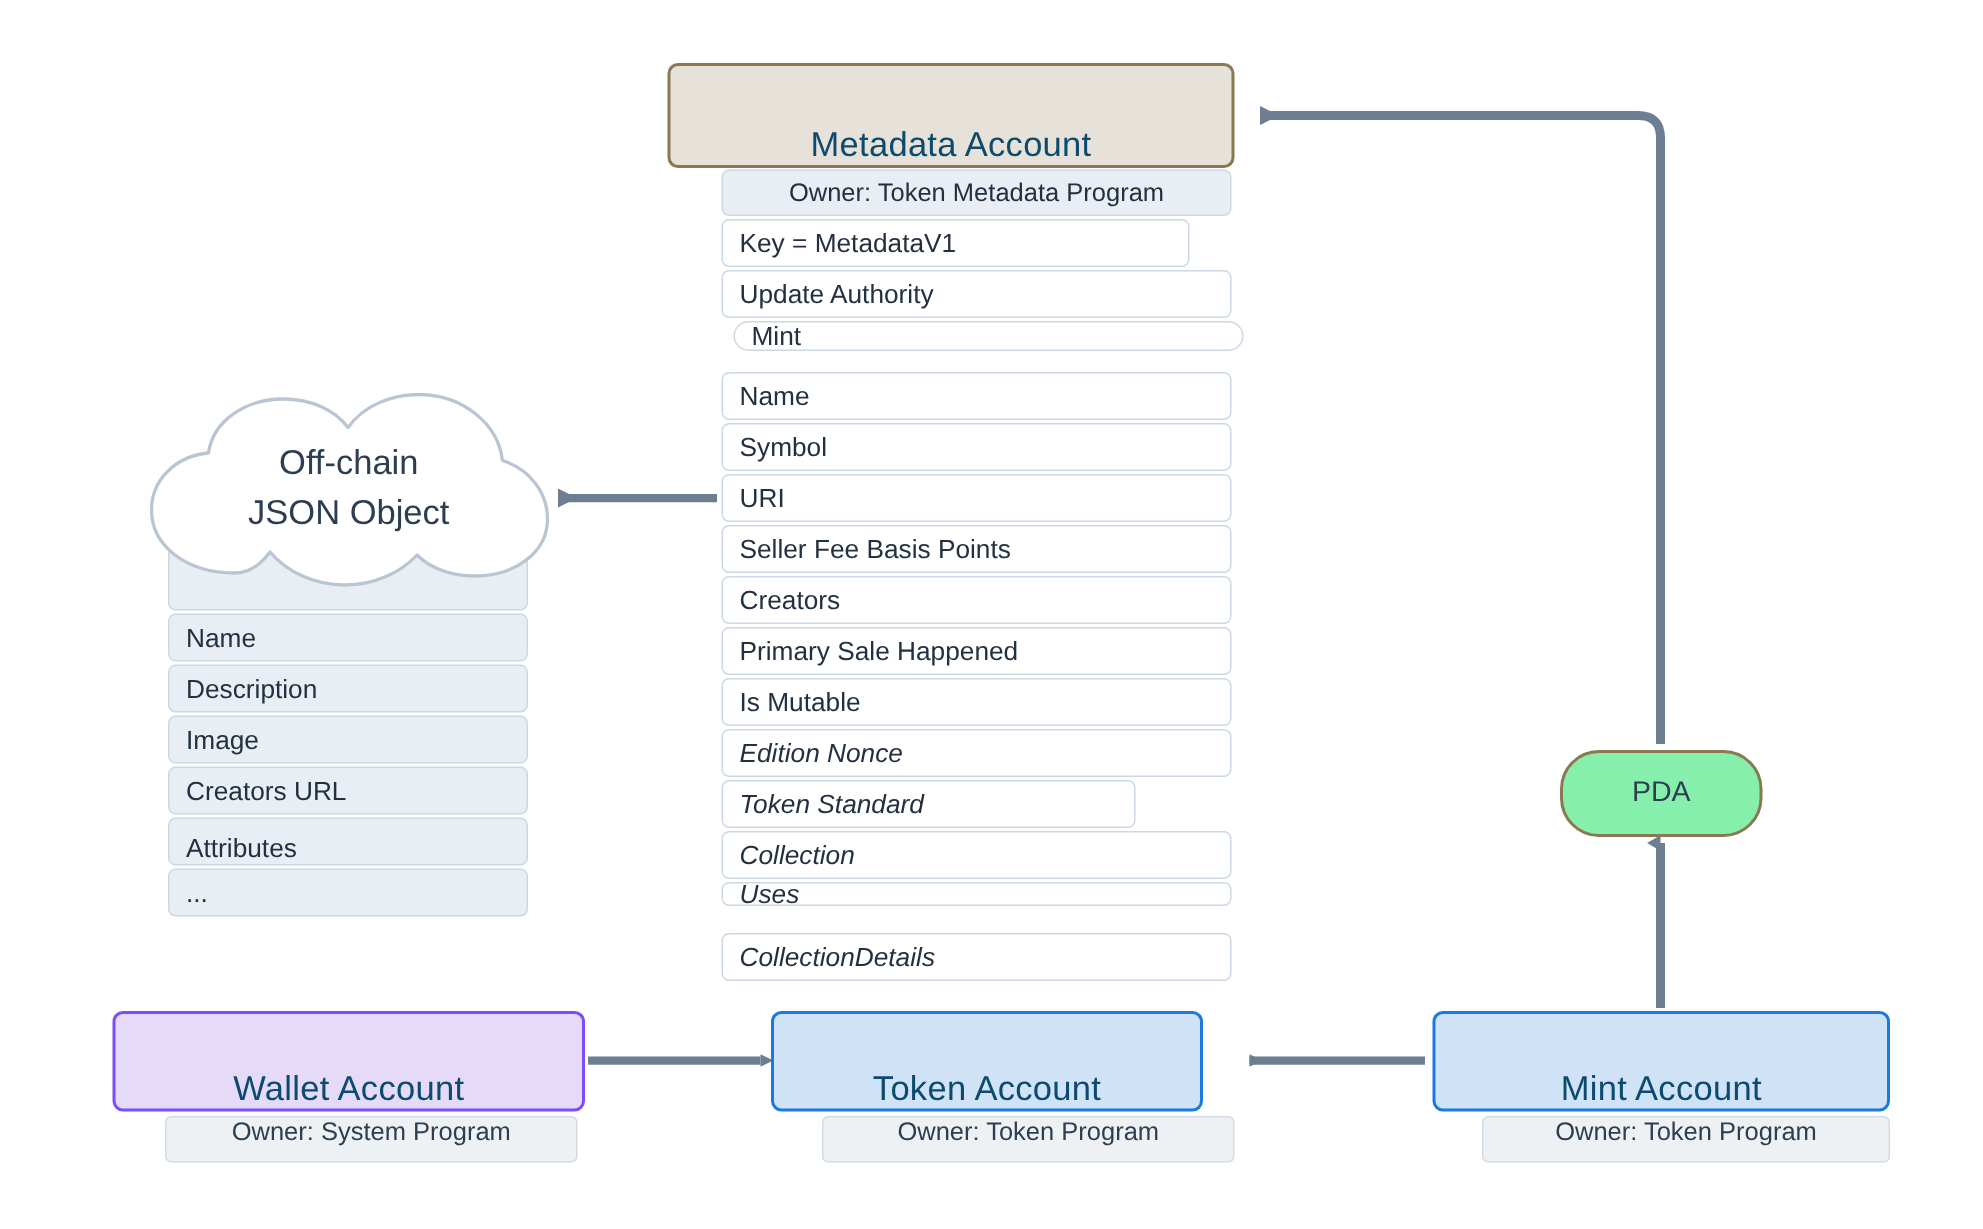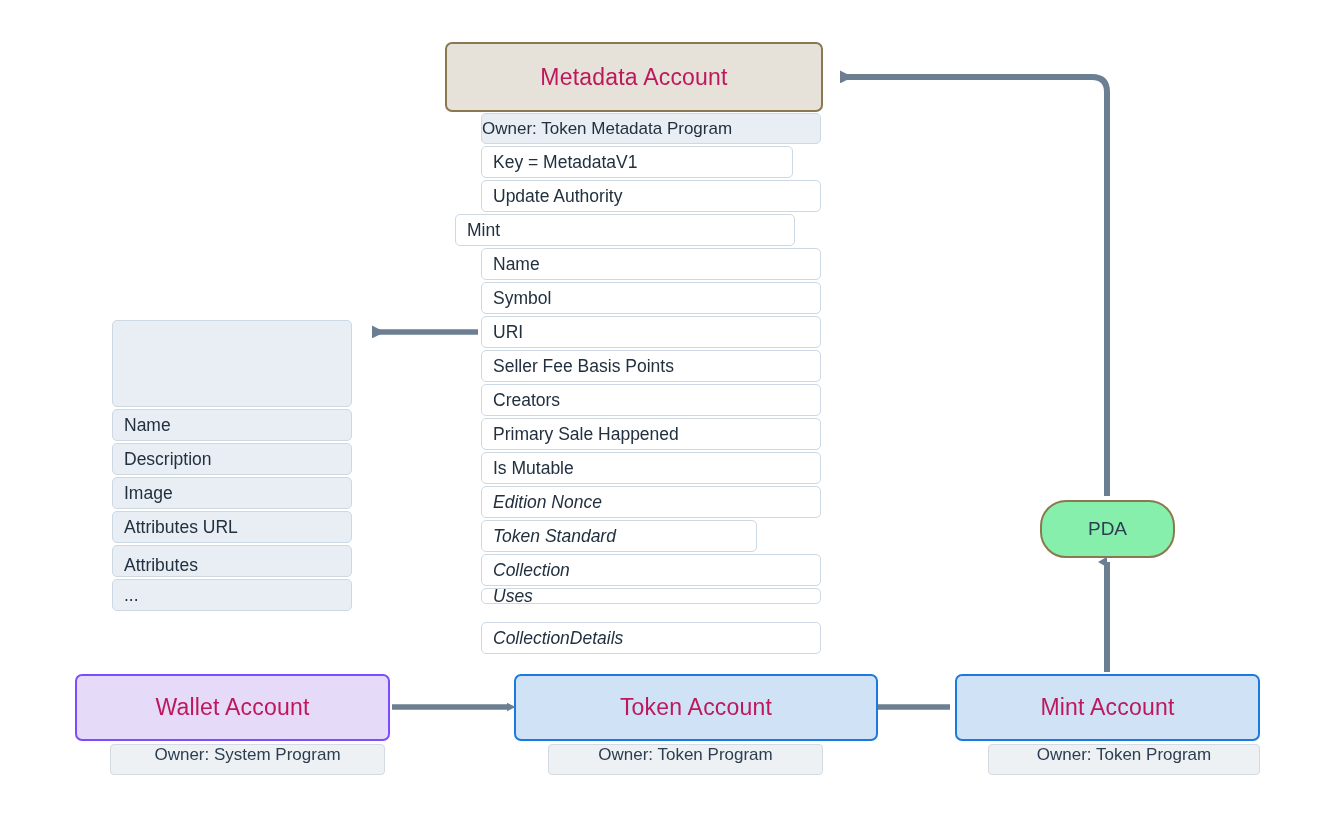--- a/index.html
+++ b/index.html
@@ -17,26 +17,26 @@
     height: 819px;
     background: #ffffff;
     overflow: hidden;
   }
 
   
   .node-header {
     position: absolute;
     box-sizing: border-box;
     display: flex;
-    align-items: center;
+    align-items: flex-end;
     justify-content: center;
     border-radius: 7px;
     font-size: 23px;
     letter-spacing: .2px;
-    color: #be185d;
+    color: #0c4a6e;
   }
   .node-header.metadata {
     background: #e6e2d9;
     border: 2.5px solid #8a7850;
   }
   .node-header.wallet {
     background: #e5daf8;
     border: 2.5px solid #7c4dff;
   }
   .node-header.token, .node-header.mint {
@@ -65,21 +65,21 @@
     align-items: center;
     border: 1.5px solid #ccd8e3;
     border-radius: 5px;
     background: #ffffff;
     font-size: 17.5px;
     color: #22303f;
     padding-left: 11px;
   }
   .field-row.owner-row {
     background: #e9eef4;
-    justify-content: flex-start;
+    justify-content: center;
     padding-left: 0;
     font-size: 17px;
   }
   .field-row.italic {
     font-style: italic;
   }
   .field-row.tinted {
     background: #e9eef4;
   }
 
@@ -161,21 +161,21 @@
   <div class="field-row owner-row" style="left:481px; top:113px; width:340px; height:31px;">
     <span>Owner: Token Metadata Program</span>
   </div>
 
   <div class="field-row" style="left:481px; top:146px; width:312px; height:32px;">
     <span>Key = MetadataV1</span>
   </div>
   <div class="field-row" style="left:481px; top:180px; width:340px; height:32px;">
     <span>Update Authority</span>
   </div>
-  <div class="field-row" style="left:455px; top:214px; width:340px; height:32px;">
+  <div class="field-row" style="left:489px; top:214px; width:340px; height:20px;border-radius:16px;">
     <span>Mint</span>
   </div>
   <div class="field-row" style="left:481px; top:248px; width:340px; height:32px;">
     <span>Name</span>
   </div>
   <div class="field-row" style="left:481px; top:282px; width:340px; height:32px;">
     <span>Symbol</span>
   </div>
   <div class="field-row" style="left:481px; top:316px; width:340px; height:32px;">
     <span>URI</span>
@@ -203,52 +203,75 @@
   </div>
   <div class="field-row italic" style="left:481px; top:588px; width:340px; height:16px;">
     <span>Uses</span>
   </div>
   <div class="field-row italic" style="left:481px; top:622px; width:340px; height:32px;">
     <span>CollectionDetails</span>
   </div>
 
   <div class="cloud-backplate" style="left:112px; top:320px; width:240px; height:87px;"></div>
 
+  <div class="cloud-wrap" style="left:95px; top:262px; width:275px; height:135px;">
+    <svg width="275" height="135" viewBox="0 0 275 135">
+      <path d="M 62 120
+               C 28 120, 6 101, 6 78
+               C 6 58, 22 42, 44 40
+               C 47 19, 68 4, 94 4
+               C 112 4, 128 11, 137 23
+               C 147 9, 165 1, 184 1
+               C 213 1, 237 20, 240 45
+               C 258 51, 270 66, 270 84
+               C 270 106, 249 122, 221 122
+               C 206 122, 192 117, 183 108
+               C 172 120, 154 128, 135 128
+               C 114 128, 96 119, 85 106
+               C 79 114, 71 120, 62 120 Z" fill="#ffffff" stroke="#b9c6d2" stroke-width="2.2" stroke-linejoin="round"></path>
+    </svg>
+    <div class="cloud-label" style="top:30px;">
+      <span>Off-chain</span>
+    </div>
+    <div class="cloud-label" style="top:63px;">
+      <span>JSON Object</span>
+    </div>
+  </div>
 
   <div class="field-row tinted" style="left:112px; top:409px; width:240px; height:32px;">
     <span>Name</span>
   </div>
   <div class="field-row tinted" style="left:112px; top:443px; width:240px; height:32px;">
     <span>Description</span>
   </div>
   <div class="field-row tinted" style="left:112px; top:477px; width:240px; height:32px;">
     <span>Image</span>
   </div>
   <div class="field-row tinted" style="left:112px; top:511px; width:240px; height:32px;">
-    <span>Attributes URL</span>
+    <span>Creators URL</span>
   </div>
   <div class="field-row tinted" style="left:112px; top:545px; width:240px; height:32px;align-items:flex-end;">
     <span>Attributes</span>
   </div>
   <div class="field-row tinted" style="left:112px; top:579px; width:240px; height:32px;">
     <span>...</span>
   </div>
 
   <div class="pda-pill" style="left:1040px; top:500px; width:135px; height:58px;">
     <span>PDA</span>
   </div>
 
   <div class="node-header wallet" style="left:75px; top:674px; width:315px; height:67px;">
     <span>Wallet Account</span>
   </div>
   <div class="owner-box" style="left:110px; top:744px; width:275px; height:31px;">
     <span>Owner: System Program</span>
   </div>
 
-  <div class="node-header token" style="left:514px; top:674px; width:364px; height:67px;">
+  <div class="node-header token" style="left:514px; top:674px; width:288px; height:67px;">
     <span>Token Account</span>
   </div>
   <div class="owner-box" style="left:548px; top:744px; width:275px; height:31px;">
     <span>Owner: Token Program</span>
   </div>
 
   <div class="node-header mint" style="left:955px; top:674px; width:305px; height:67px;">
     <span>Mint Account</span>
   </div>
   <div class="owner-box" style="left:988px; top:744px; width:272px; height:31px;">

